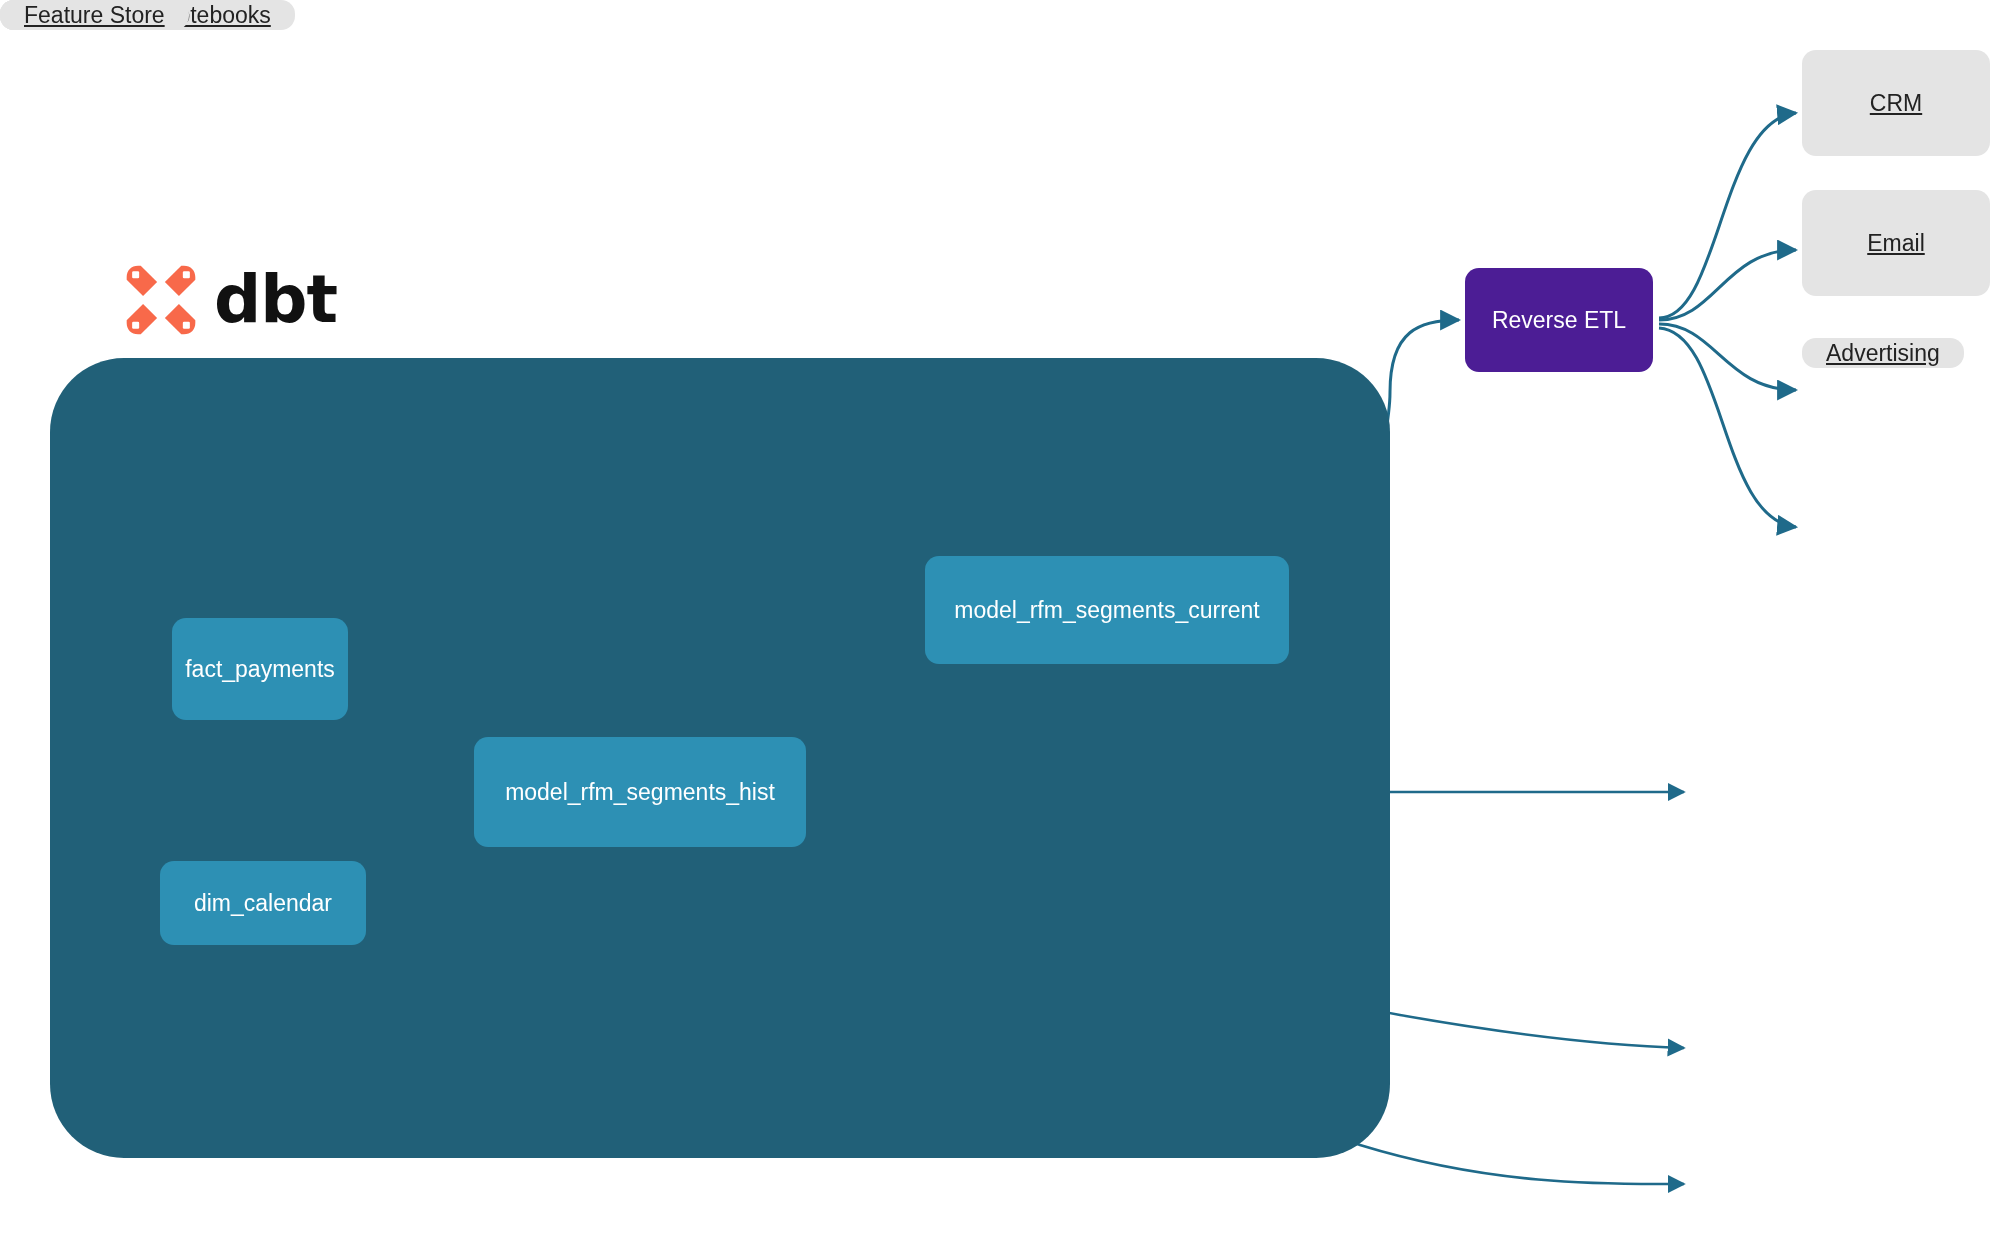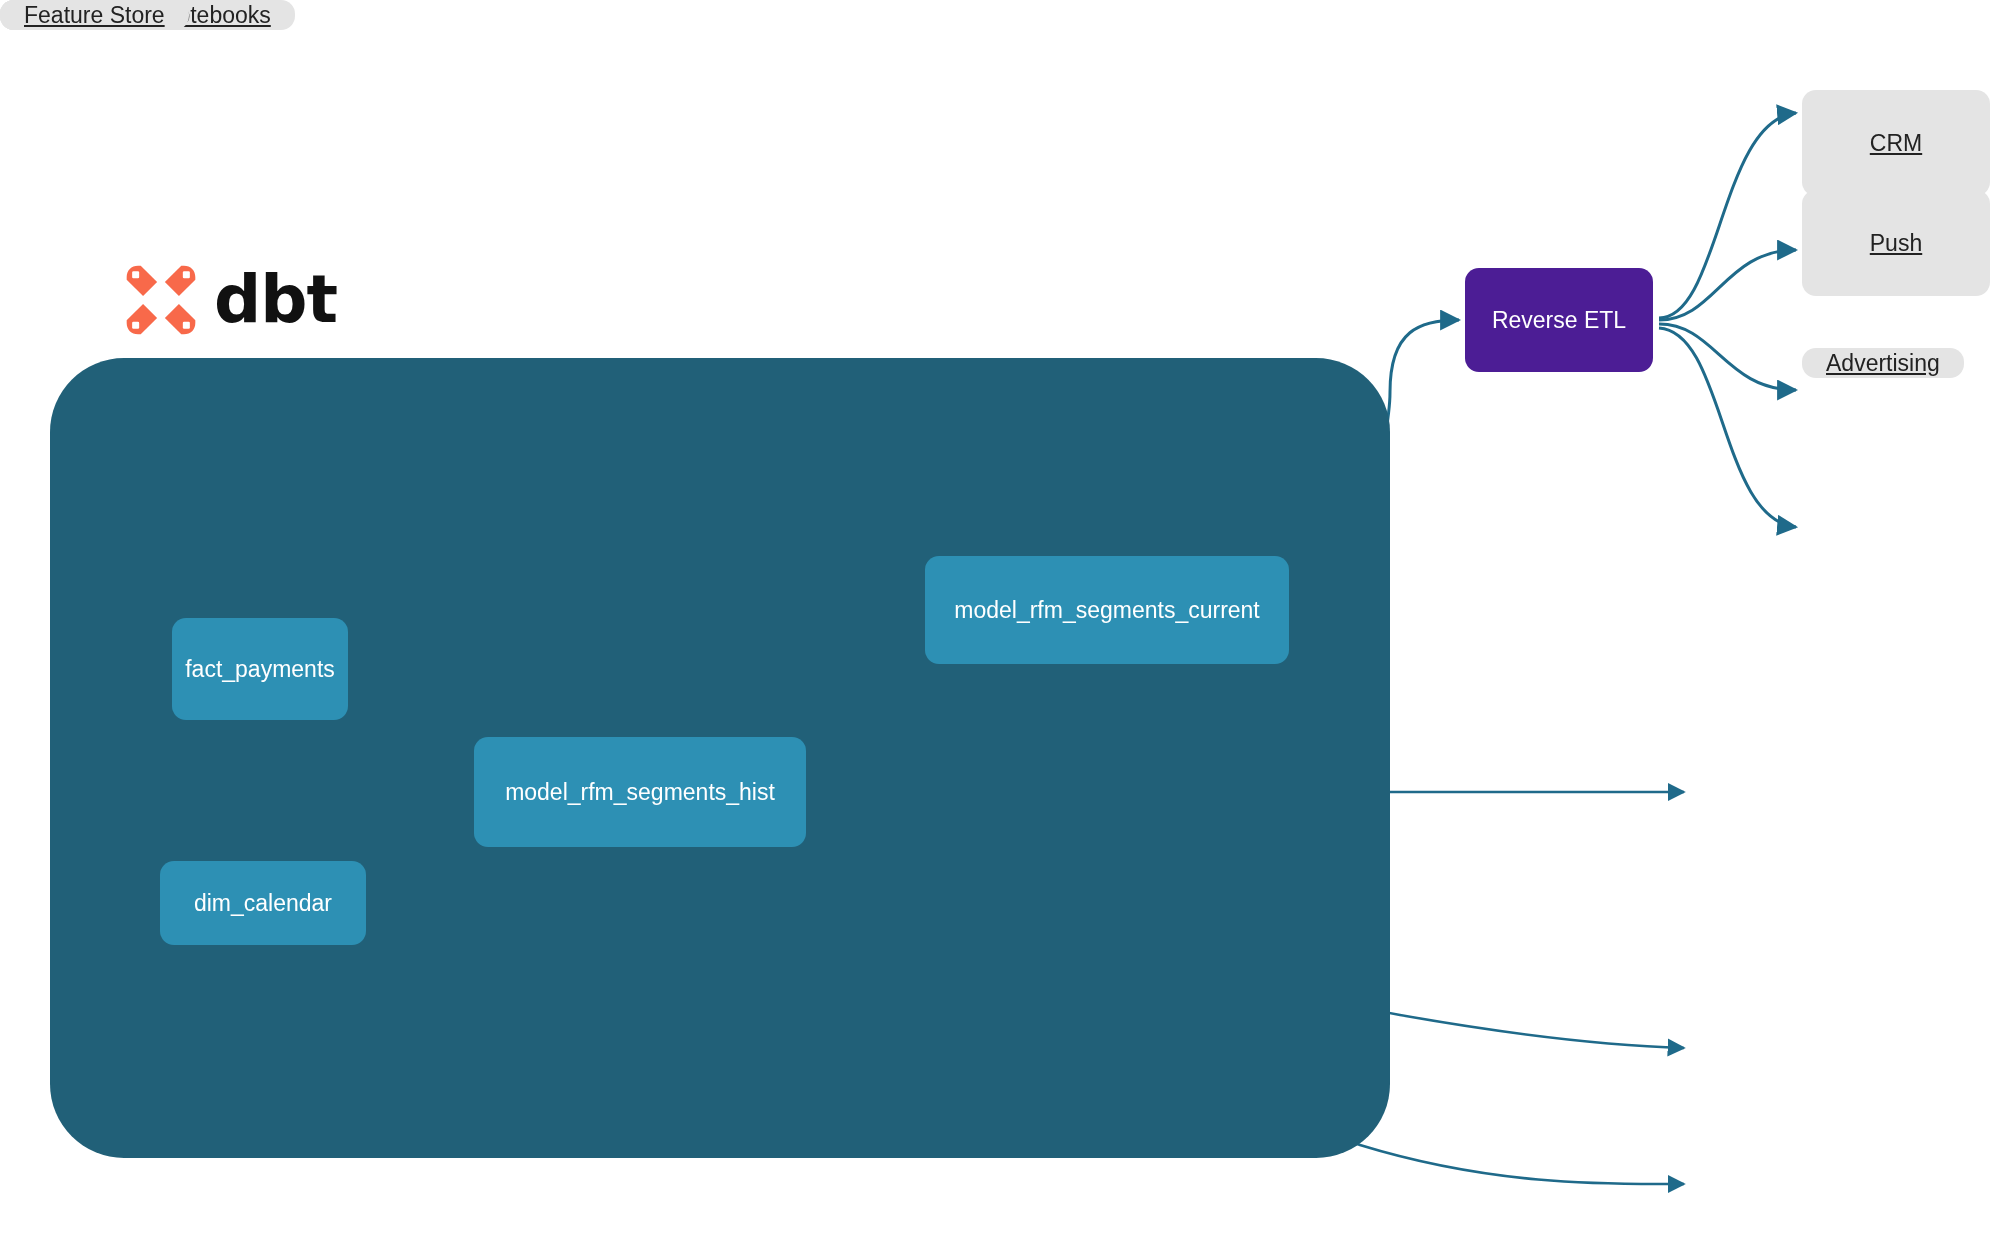--- a/index.html
+++ b/index.html
@@ -109,21 +109,21 @@
     display: flex;
     align-items: center;
     justify-content: center;
     font-size: 23px;
     text-align: left;
     line-height: 1.32;
     box-sizing: border-box;
     padding: 0 24px;
     text-decoration: underline;
   }
-  #dest-crm         { left: 1802px; top: 50px;   width: 188px; height: 106px; margin-top: 40px; }
+  #dest-crm         { left: 1802px; top: 50px;   width: 188px; height: 106px; }
   #dest-email       { left: 1802px; top: 190px;  width: 188px; height: 106px; }
   #dest-advertising { left: 1802px; top": 0;     width: 188px; height: 106px; }
   #dest-sms         { left: 1802px; top: 470px;  width: 188px; height: 106px; }
   #dest-bi          { left: 1690px; top: 740px;  width: 188px; height: 106px; }
   #dest-ds          { left: 1690px; top: 995px;  width: 188px; height: 106px; }
   #dest-fs          { left: 1690px; top: 1130px; width: 188px; height: 106px; }
 </style>
 </head>
 <body>
 
@@ -183,23 +183,23 @@
   <div class="model-node" id="node-dim-calendar">dim_calendar</div>
 
   <div class="model-node" id="node-hist">model_rfm_segments_hist</div>
 
   <div class="model-node" id="node-current">model_rfm_segments_current</div>
 
   <div id="node-reverse-etl">Reverse ETL</div>
 
   <div class="dest-node" id="dest-crm">CRM</div>
 
-  <div class="dest-node" id="dest-email">Push</div>
-
-  <div class="dest-node" id="dest-advertising" style="left: 1802px; top: 348px;">Advertising</div>
+  <div class="dest-node" id="dest-email">Email</div>
+
+  <div class="dest-node" id="dest-advertising" style="left: 1802px; top: 338px;">Advertising</div>
 
   <div class="dest-node" id="dest-sms">SMS &amp; Push</div>
 
   <div class="dest-node" id="dest-bi">BI Dashboards</div>
 
   <div class="dest-node" id="dest-ds">
       <span>Data Science</span>
       <br>
       <span>Notebooks</span>
     </div>

